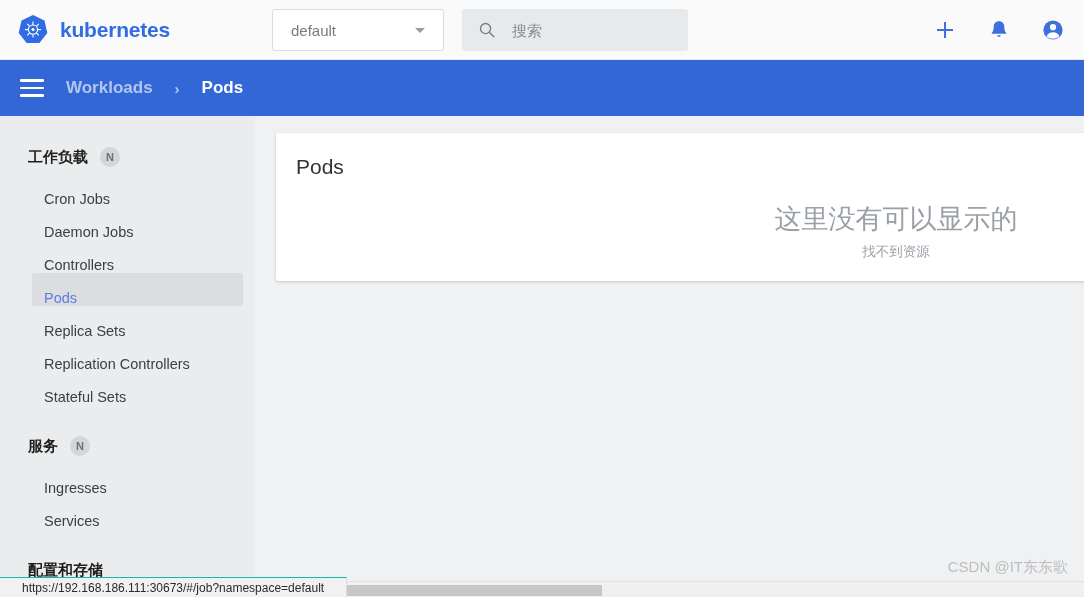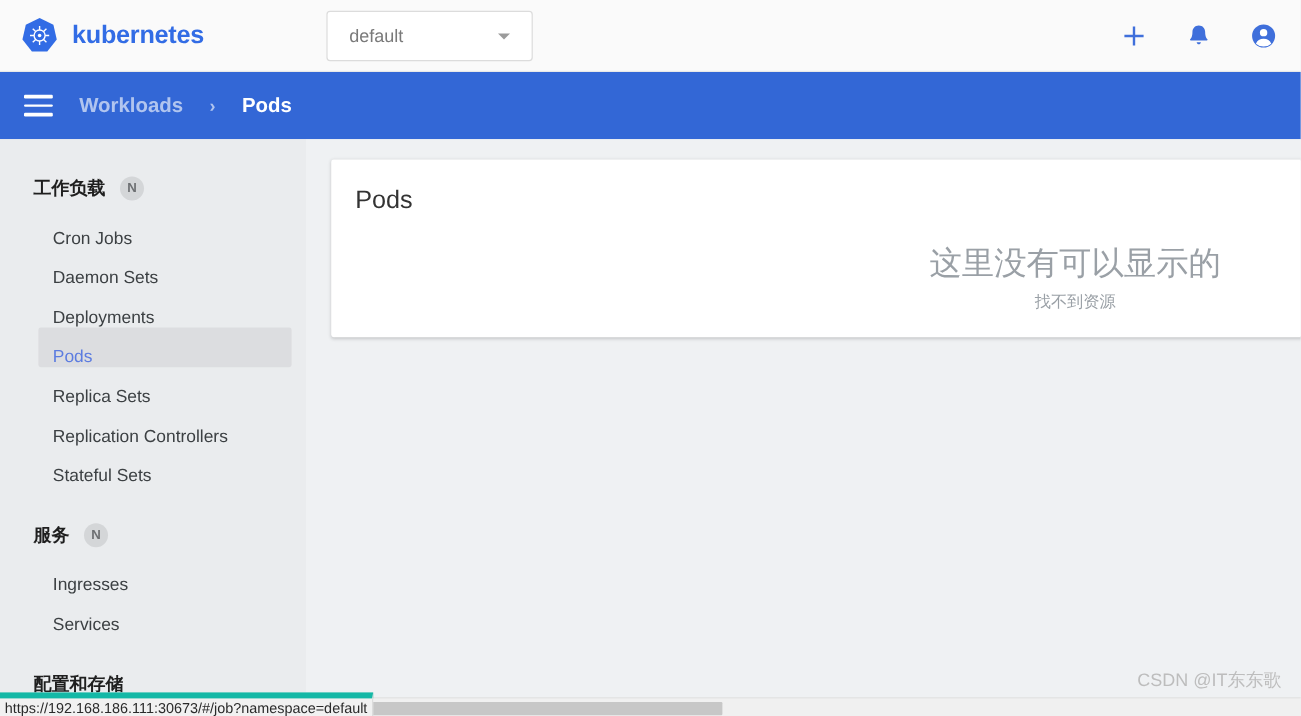--- a/index.html
+++ b/index.html
@@ -137,23 +137,23 @@
     position: absolute; left: 0; bottom: 0; width: 1084px; height: 16px;
     background: #f0f0f0; border-top: 1px solid #e2e2e2;
   }
   .hscroll-thumb {
     position: absolute; left: 310px; top: 3px;
     width: 292px; height: 11px;
     background: #c7c7c7; border-radius: 1px;
   }
   .statusbar {
     position: absolute; left: 0; bottom: 0;
-    height: 20px; padding: 0 4px;
+    height: 20px; padding: 0 22px;
     background: #f1f1f1;
-    border-top: 5px solid #14b8a6; border-right: 1px solid #dcdcdc;
+    border-top: 1px solid #14b8a6; border-right: 1px solid #dcdcdc;
     display: flex; align-items: center;
     font-size: 12px; color: #2a2a2a;
     white-space: nowrap;
     font-family: "Liberation Sans", "DejaVu Sans", sans-serif;
   }
   .watermark {
     position: absolute; right: 16px; bottom: 20px;
     font-size: 15px; color: #bdbdbd;
     user-select: none;
   }
@@ -182,20 +182,27 @@
         </g>
       </svg>
       <span class="brand-text">kubernetes</span>
     </div>
 
     <div class="ns-select">
       <span class="ns-value">default</span>
       <span class="ns-arrow"></span>
     </div>
 
+    <div class="searchbox">
+      <svg class="search-icon" viewBox="0 0 20 20">
+        <circle cx="8.4" cy="8.4" r="5.6" fill="none" stroke="#7b7b7b" stroke-width="1.5"></circle>
+        <line x1="12.6" y1="12.6" x2="17.6" y2="17.6" stroke="#7b7b7b" stroke-width="1.5" stroke-linecap="round"></line>
+      </svg>
+      <input class="search-input" type="text" value="" placeholder="搜索" style="">
+    </div>
 
     <div class="top-actions">
       <svg class="ico" viewBox="0 0 26 26">
         <line x1="13" y1="5" x2="13" y2="21" stroke="#3f6fdb" stroke-width="2"></line>
         <line x1="5" y1="13" x2="21" y2="13" stroke="#3f6fdb" stroke-width="2"></line>
       </svg>
       <svg class="ico" viewBox="0 0 26 26">
         <path d="M13 4.2c-3.2 0-5.3 2.4-5.3 5.5 0 4.1-1.3 5.3-1.9 6.1-.3.4 0 1 .5 1h13.4c.5 0 .8-.6.5-1-.6-.8-1.9-2-1.9-6.1 0-3.1-2.1-5.5-5.3-5.5z" fill="#3f6fdb"></path>
         <path d="M11.2 18.2c.2 1 .9 1.7 1.8 1.7s1.6-.7 1.8-1.7z" fill="#3f6fdb"></path>
       </svg>
@@ -223,24 +230,24 @@
   <div class="sidebar">
 
     <div class="nav-group-title">
       <span>工作负载</span>
       <span class="nav-badge">N</span>
     </div>
     <div class="nav-item">
       <span>Cron Jobs</span>
     </div>
     <div class="nav-item">
-      <span>Daemon Sets</span>
-    </div>
-    <div class="nav-item">
-      <span>Deployments</span>
+      <span>Daemon Jobs</span>
+    </div>
+    <div class="nav-item">
+      <span>Controllers</span>
     </div>
     <div class="nav-item active">
       <span>Pods</span>
     </div>
     <div class="nav-item">
       <span>Replica Sets</span>
     </div>
     <div class="nav-item">
       <span>Replication Controllers</span>
     </div>

